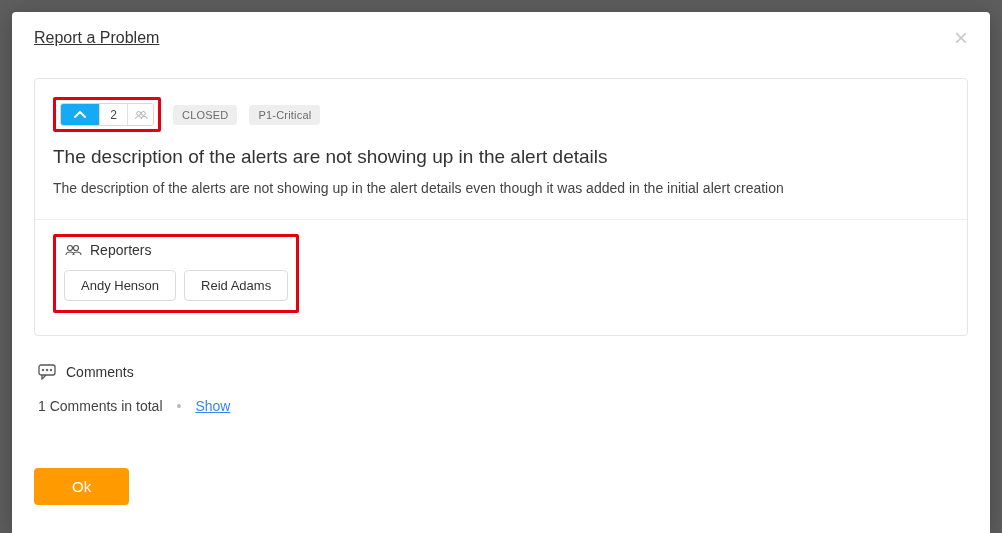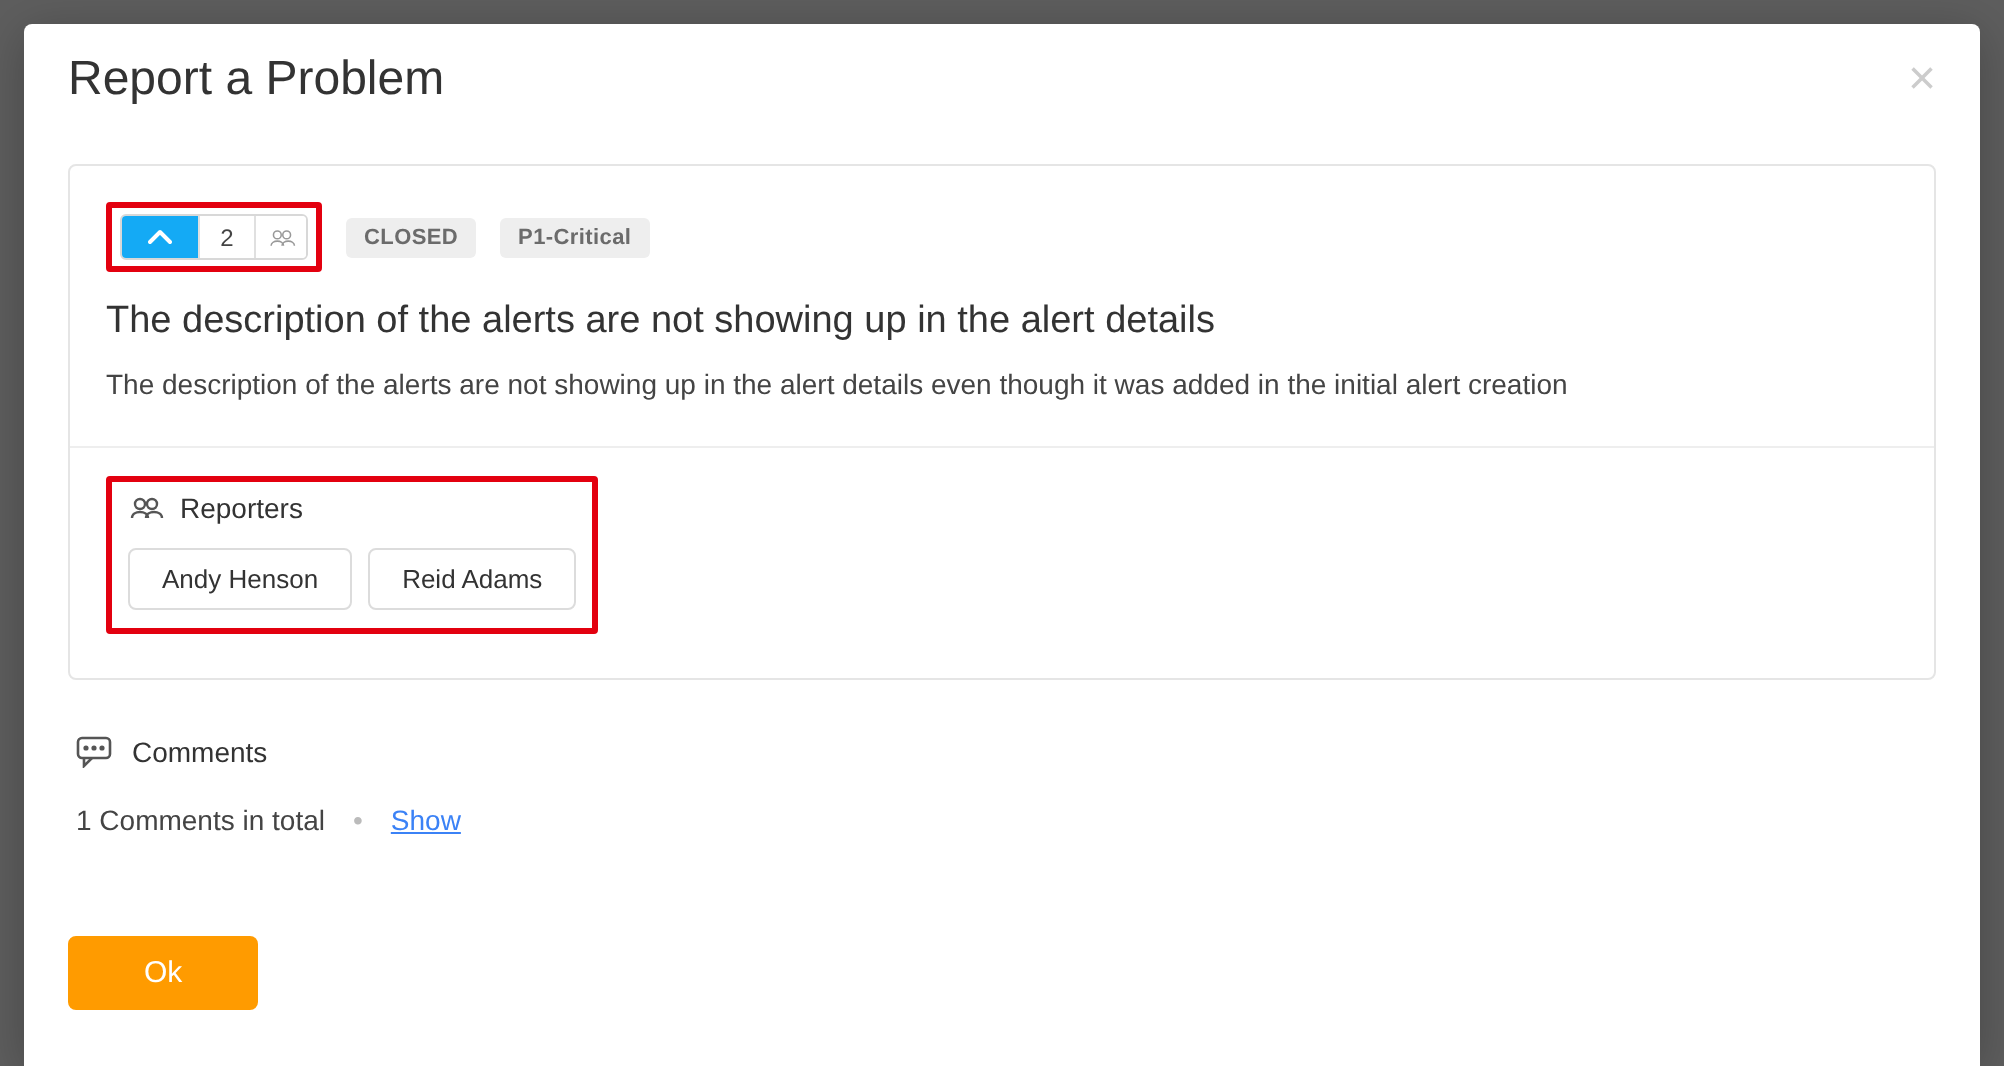--- a/index.html
+++ b/index.html
@@ -7,21 +7,21 @@
   .backdrop { position: absolute; inset: 0; background: rgba(60,60,60,0.55); }
   .modal {
     position: absolute; top: 12px; left: 12px; right: 12px; bottom: 0;
     background: #fff; border-radius: 4px 4px 0 0; box-shadow: 0 4px 24px rgba(0,0,0,0.25);
     display: flex; flex-direction: column;
   }
   .modal-header {
     display: flex; align-items: center; justify-content: space-between;
     padding: 14px 22px 10px 22px;
   }
-  .modal-title { font-size: 24px; color: #333; font-weight: 400; }
+  .modal-title { font-size: 16px; color: #333; font-weight: 400; text-decoration: underline; }
   .close-x { color: #ccc; font-size: 24px; line-height: 1; cursor: pointer; font-weight: 300; }
   .modal-body { padding: 0 22px; flex: 1; overflow: auto; }
   .card {
     border: 1px solid #e5e5e5; border-radius: 4px; margin-top: 18px; background: #fff;
   }
   .card-top { padding: 18px 18px 20px 18px; }
   .badges-row { display: flex; align-items: center; gap: 12px; margin-bottom: 14px; }
   .vote-box {
     display: inline-flex; align-items: stretch; border: 1px solid #d8d8d8; border-radius: 3px;
     overflow: hidden; height: 23px;
@@ -34,21 +34,21 @@
   .vote-count {
     width: 28px; display: flex; align-items: center; justify-content: center;
     font-size: 12px; color: #444; background:#fff; border-left: 1px solid #e0e0e0;
   }
   .vote-people {
     width: 26px; display: flex; align-items: center; justify-content: center;
     background:#fff; border-left: 1px solid #e0e0e0;
   }
   .vote-people svg { width: 14px; height: 12px; stroke:#999; fill:none; }
   .pill {
-    background: #eee; color: #6b6b6b; font-size: 11px; font-weight: 700;
+    background: #eee; color: #6b6b6b; font-size: 11px; font-weight: 400;
     padding: 4px 9px; border-radius: 3px; letter-spacing: .2px;
   }
   .highlight-box { border: 3px solid #e3000f; border-radius: 2px; padding: 3px 4px; display: inline-block; }
   .issue-title { font-size: 19px; color: #333; font-weight: 500; margin-bottom: 10px; }
   .issue-desc { font-size: 14px; color: #444; line-height: 1.5; }
   .divider { border-top: 1px solid #eee; }
   .card-bottom { padding: 14px 18px 22px 18px; }
   .reporters-wrap { display:inline-block; }
   .reporters-head { display: flex; align-items: center; gap: 8px; color: #333; font-size: 14px; margin-bottom: 12px; padding: 2px 4px 0 4px; }
   .reporters-head svg { width: 18px; height: 14px; stroke:#555; fill:none; }

